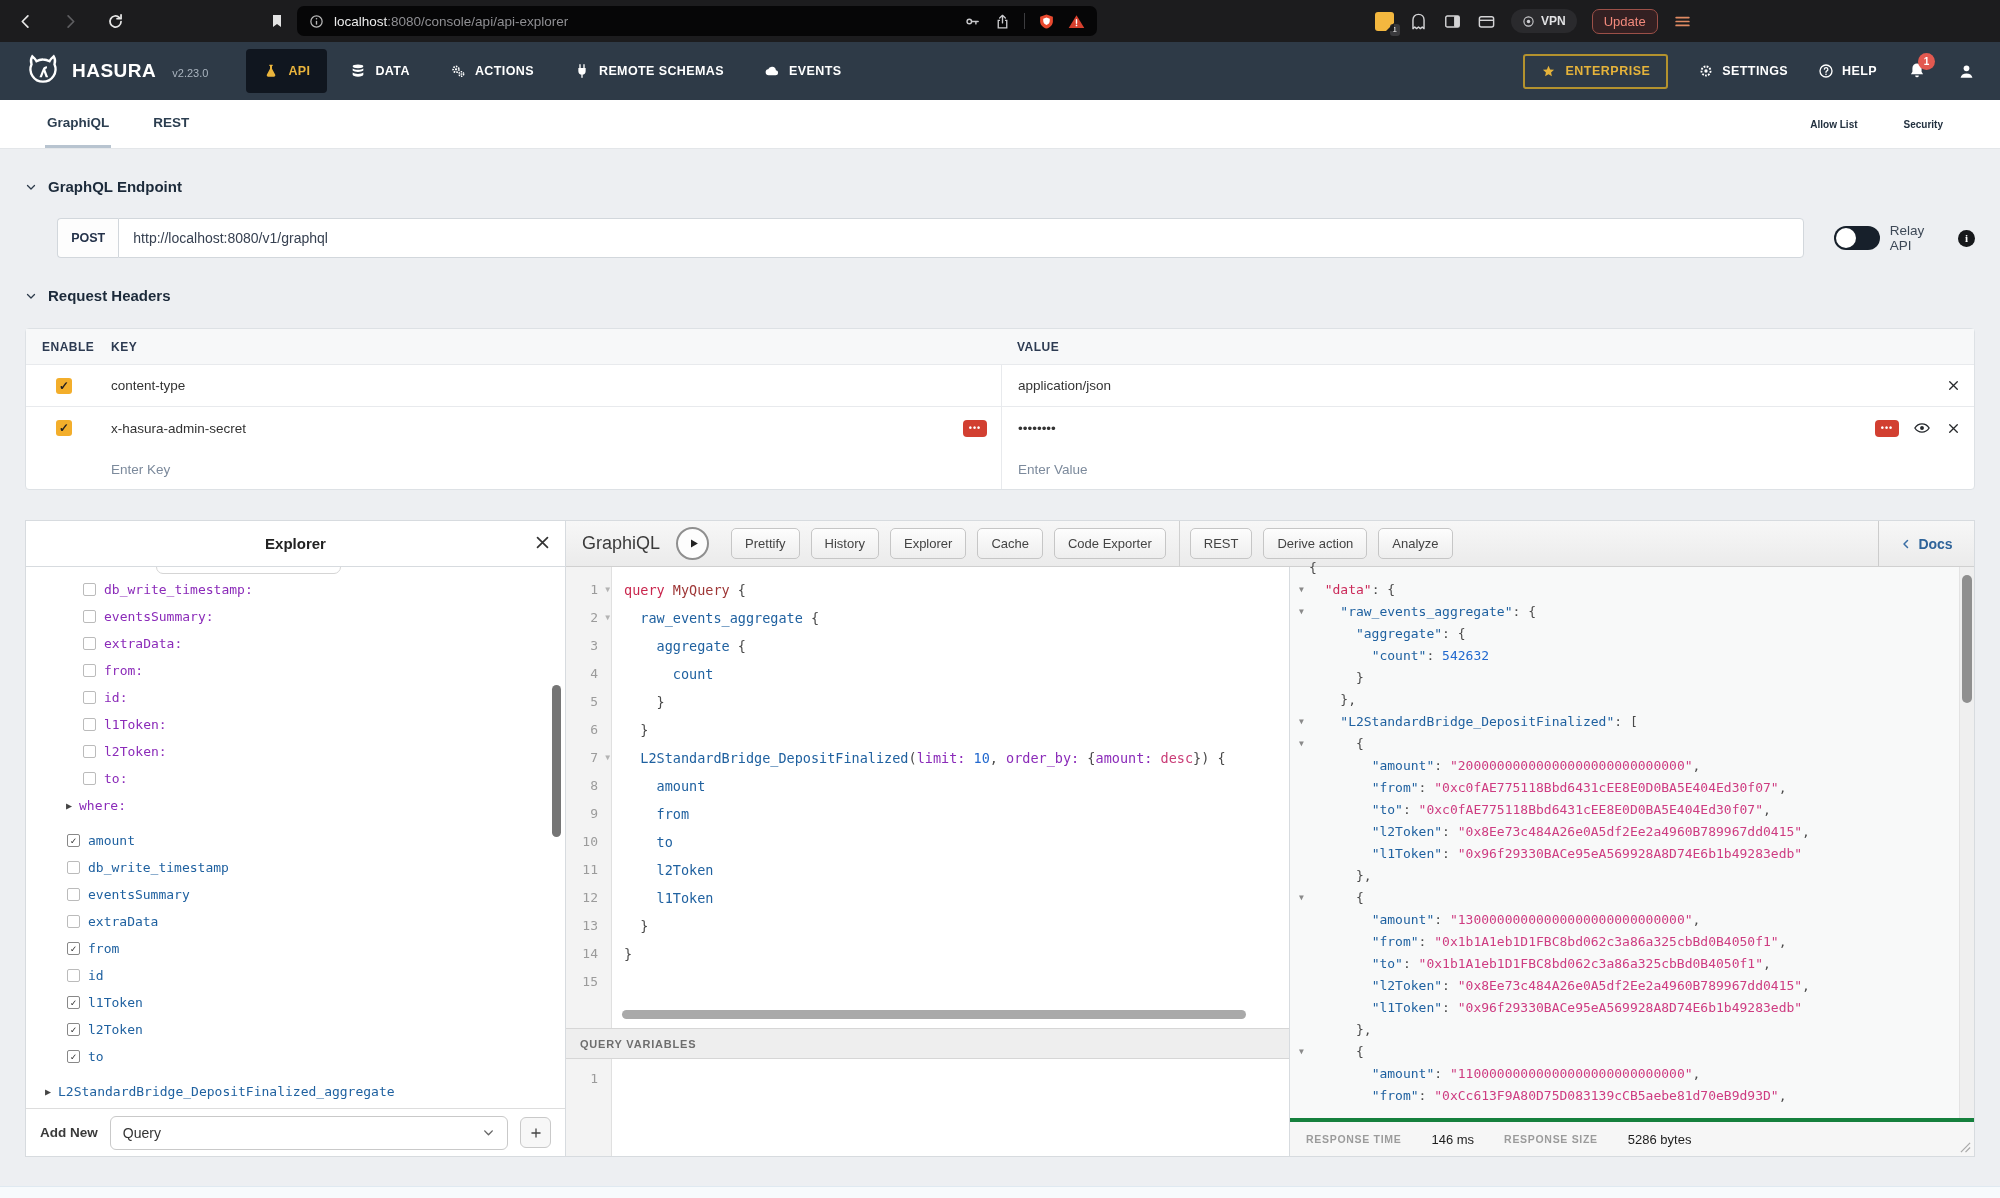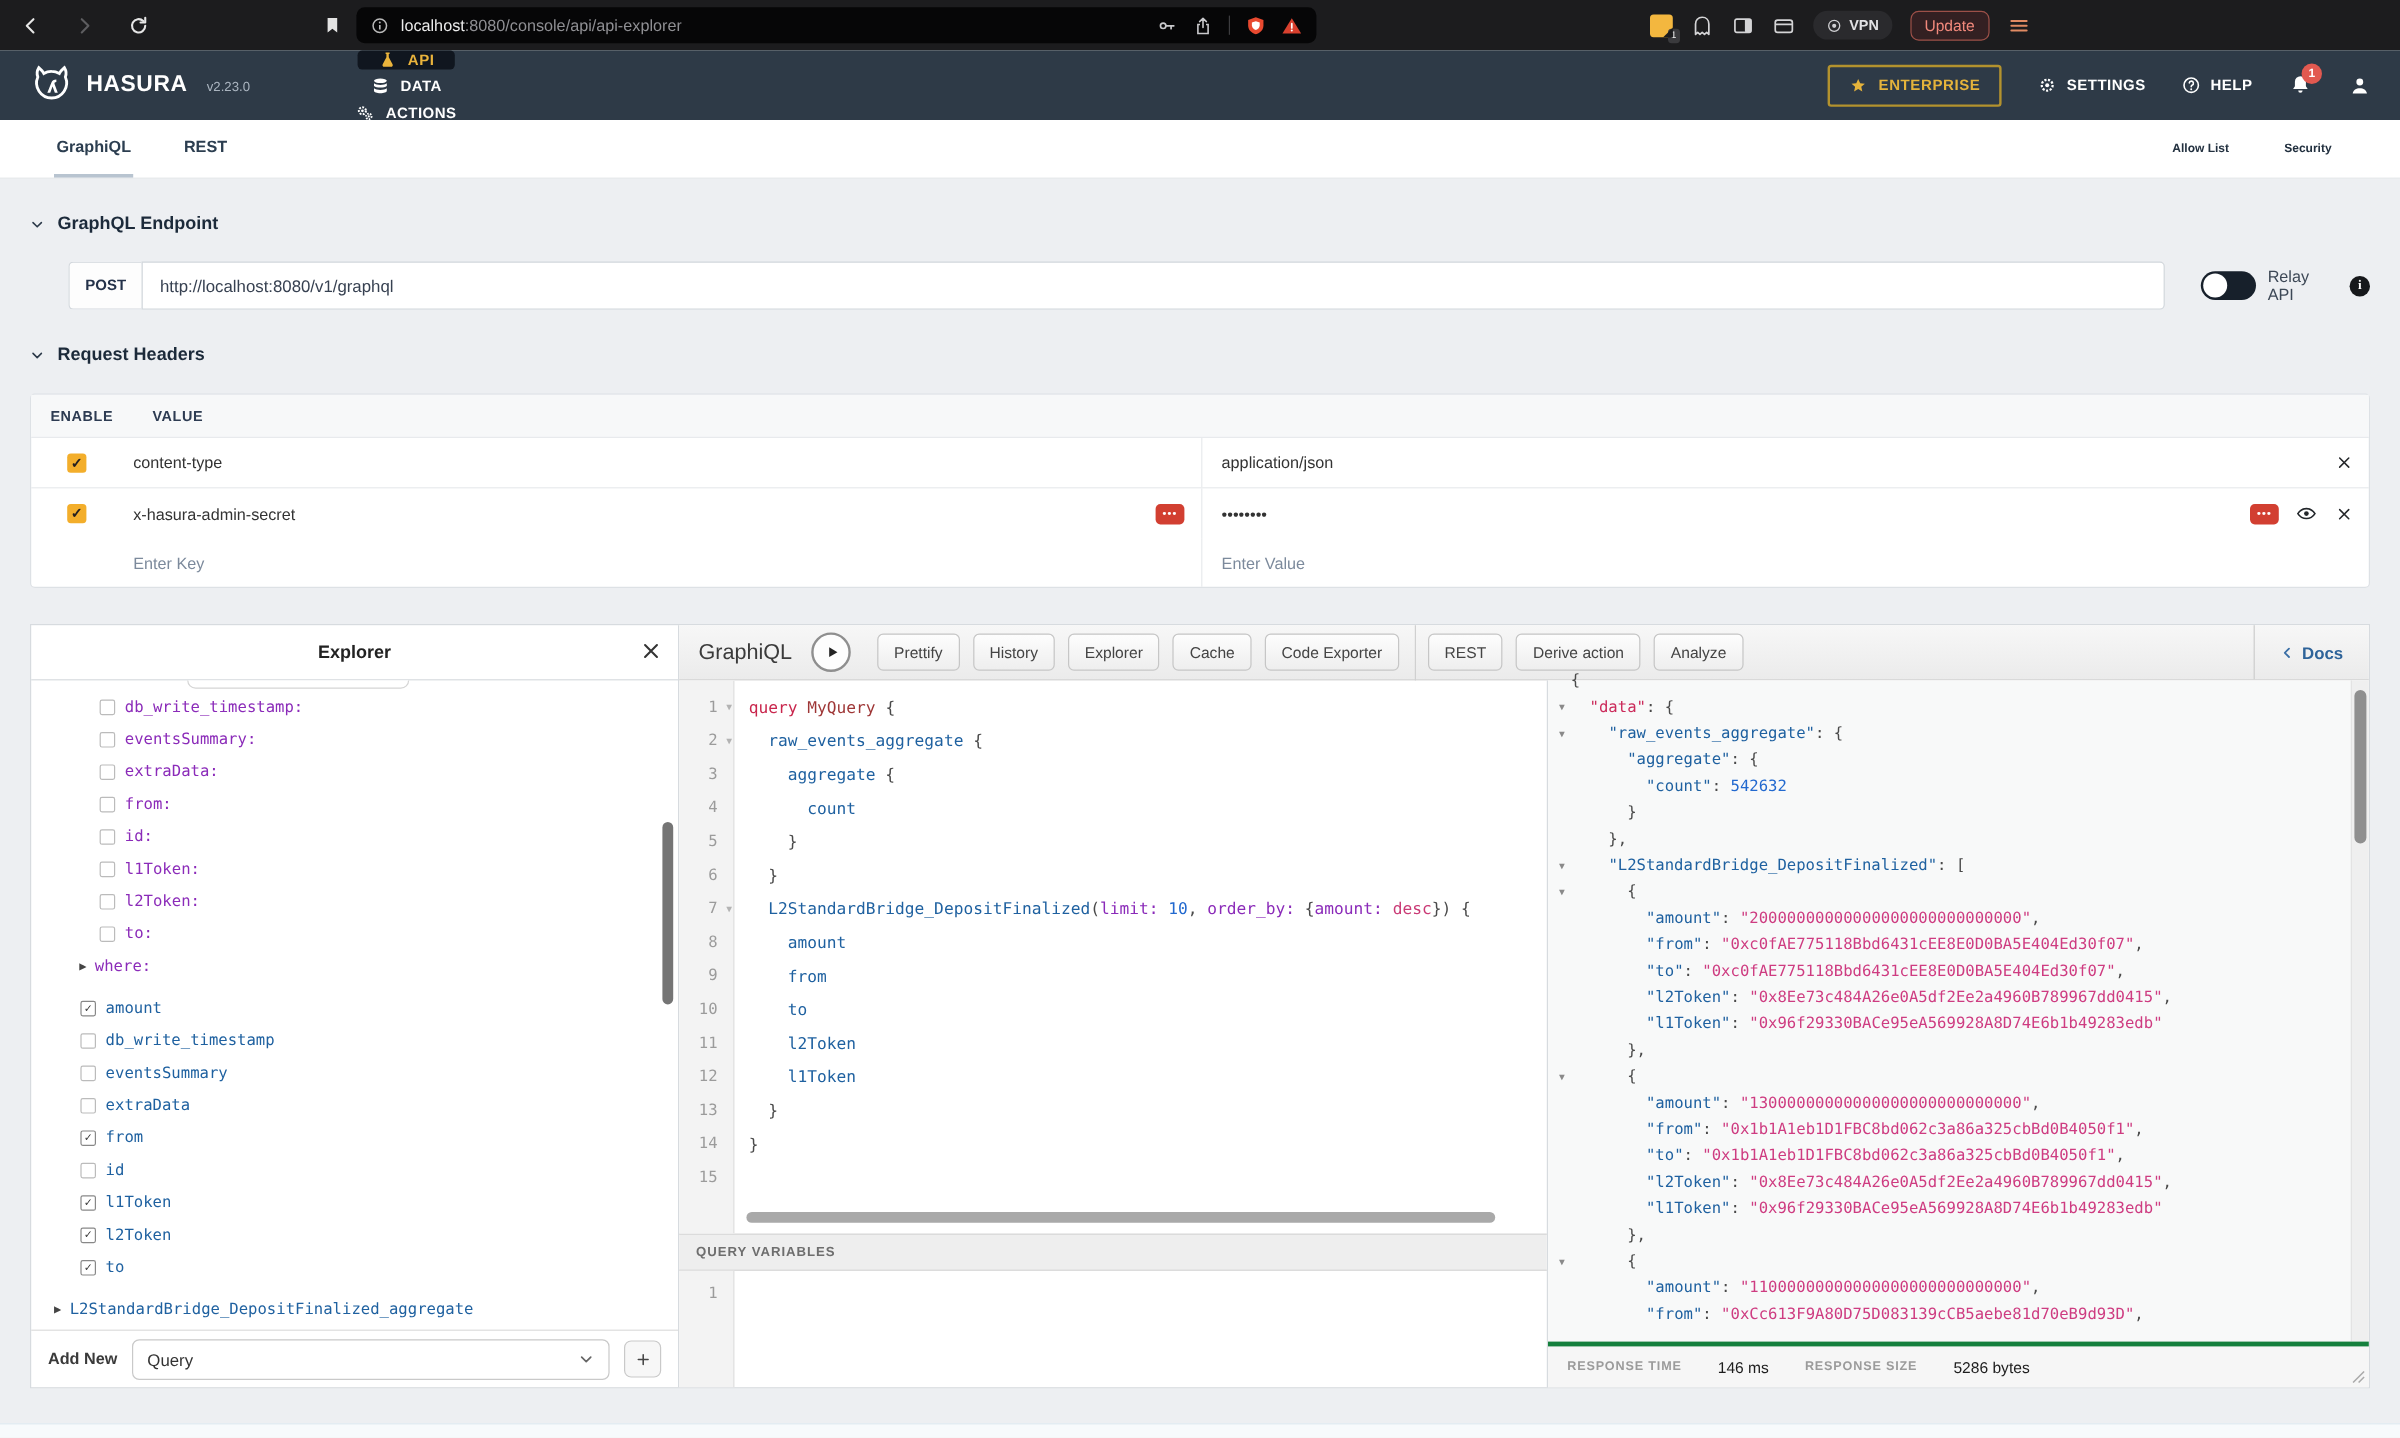--- a/index.html
+++ b/index.html
@@ -29,21 +29,21 @@
   .vpn-pill .icon { width:13px; height:13px; color:#cfcfd2; }
   .update-btn { border:1px solid #9c5048; background:#332022; color:#f2897c; font-size:13px; padding:4px 11px; border-radius:7px; }
   .menu-ic { width:19px; height:19px; color:#e08a63; }
 
   
   .nav { height:58px; background:#2e3a47; display:flex; align-items:center; padding:0 24px; }
   .logo-wrap { display:flex; align-items:center; gap:10px; }
   .logo-mark { width:38px; height:38px; }
   .brand { color:#fff; font-size:19px; font-weight:700; letter-spacing:.5px; }
   .version { color:#aab4bf; font-size:11px; margin-left:6px; margin-top:4px; }
-  .nav-tabs { display:flex; align-items:center; margin-left:38px; height:100%; gap:6px;flex-direction:column; }
+  .nav-tabs { display:flex; align-items:center; margin-left:38px; height:100%; gap:6px; }
   .nav-tab { display:flex; align-items:center; gap:9px; padding:0 17px; height:44px; border-radius:4px; color:#fff; font-size:12.5px; font-weight:700; letter-spacing:.4px; cursor:pointer; white-space:nowrap; }
   .nav-tab .nt-icon { width:16px; height:16px; color:#fff; }
   .nav-tab.active { background:#10161f; color:#eab43c; }
   .nav-tab.active .nt-icon { color:#eab43c; }
   .nav-right { margin-left:auto; display:flex; align-items:center; gap:30px; }
   .enterprise-btn { display:flex; align-items:center; gap:9px; border:2px solid #b3922e; border-radius:3px; padding:8px 16px; color:#e5b33b; font-size:12.5px; font-weight:700; letter-spacing:.5px; cursor:pointer; }
   .enterprise-btn .icon { width:15px; height:15px; color:#e5b33b; }
   .nav-link { display:flex; align-items:center; gap:8px; color:#fff; font-size:12.5px; font-weight:700; letter-spacing:.4px; cursor:pointer; }
   .nav-link .icon { width:16px; height:16px; color:#fff; }
   .bell-wrap { position:relative; width:20px; height:20px; color:#fff; cursor:pointer; }
@@ -406,20 +406,21 @@
     <span class="sec-chev icon">
         <svg viewBox="0 0 24 24">
           <path d="M5 9l7 7 7-7" fill="none" stroke="currentColor" stroke-width="2.6" stroke-linecap="round" stroke-linejoin="round"></path>
         </svg>
       </span>
     <span>Request Headers</span>
   </div>
   <div class="htable">
     <div class="ht-row ht-head">
       <div class="col-enable">ENABLE</div>
+      <div class="col-key">KEY</div>
       <div class="col-value">VALUE</div>
     </div>
     <div id="header-rows">
         <div class="ht-row data">
      <div class="col-enable">
             <span class="amber-cb">✓</span>
           </div>
      <div class="col-key">
             <span>content-type</span>
             <span class="spacer"></span>

